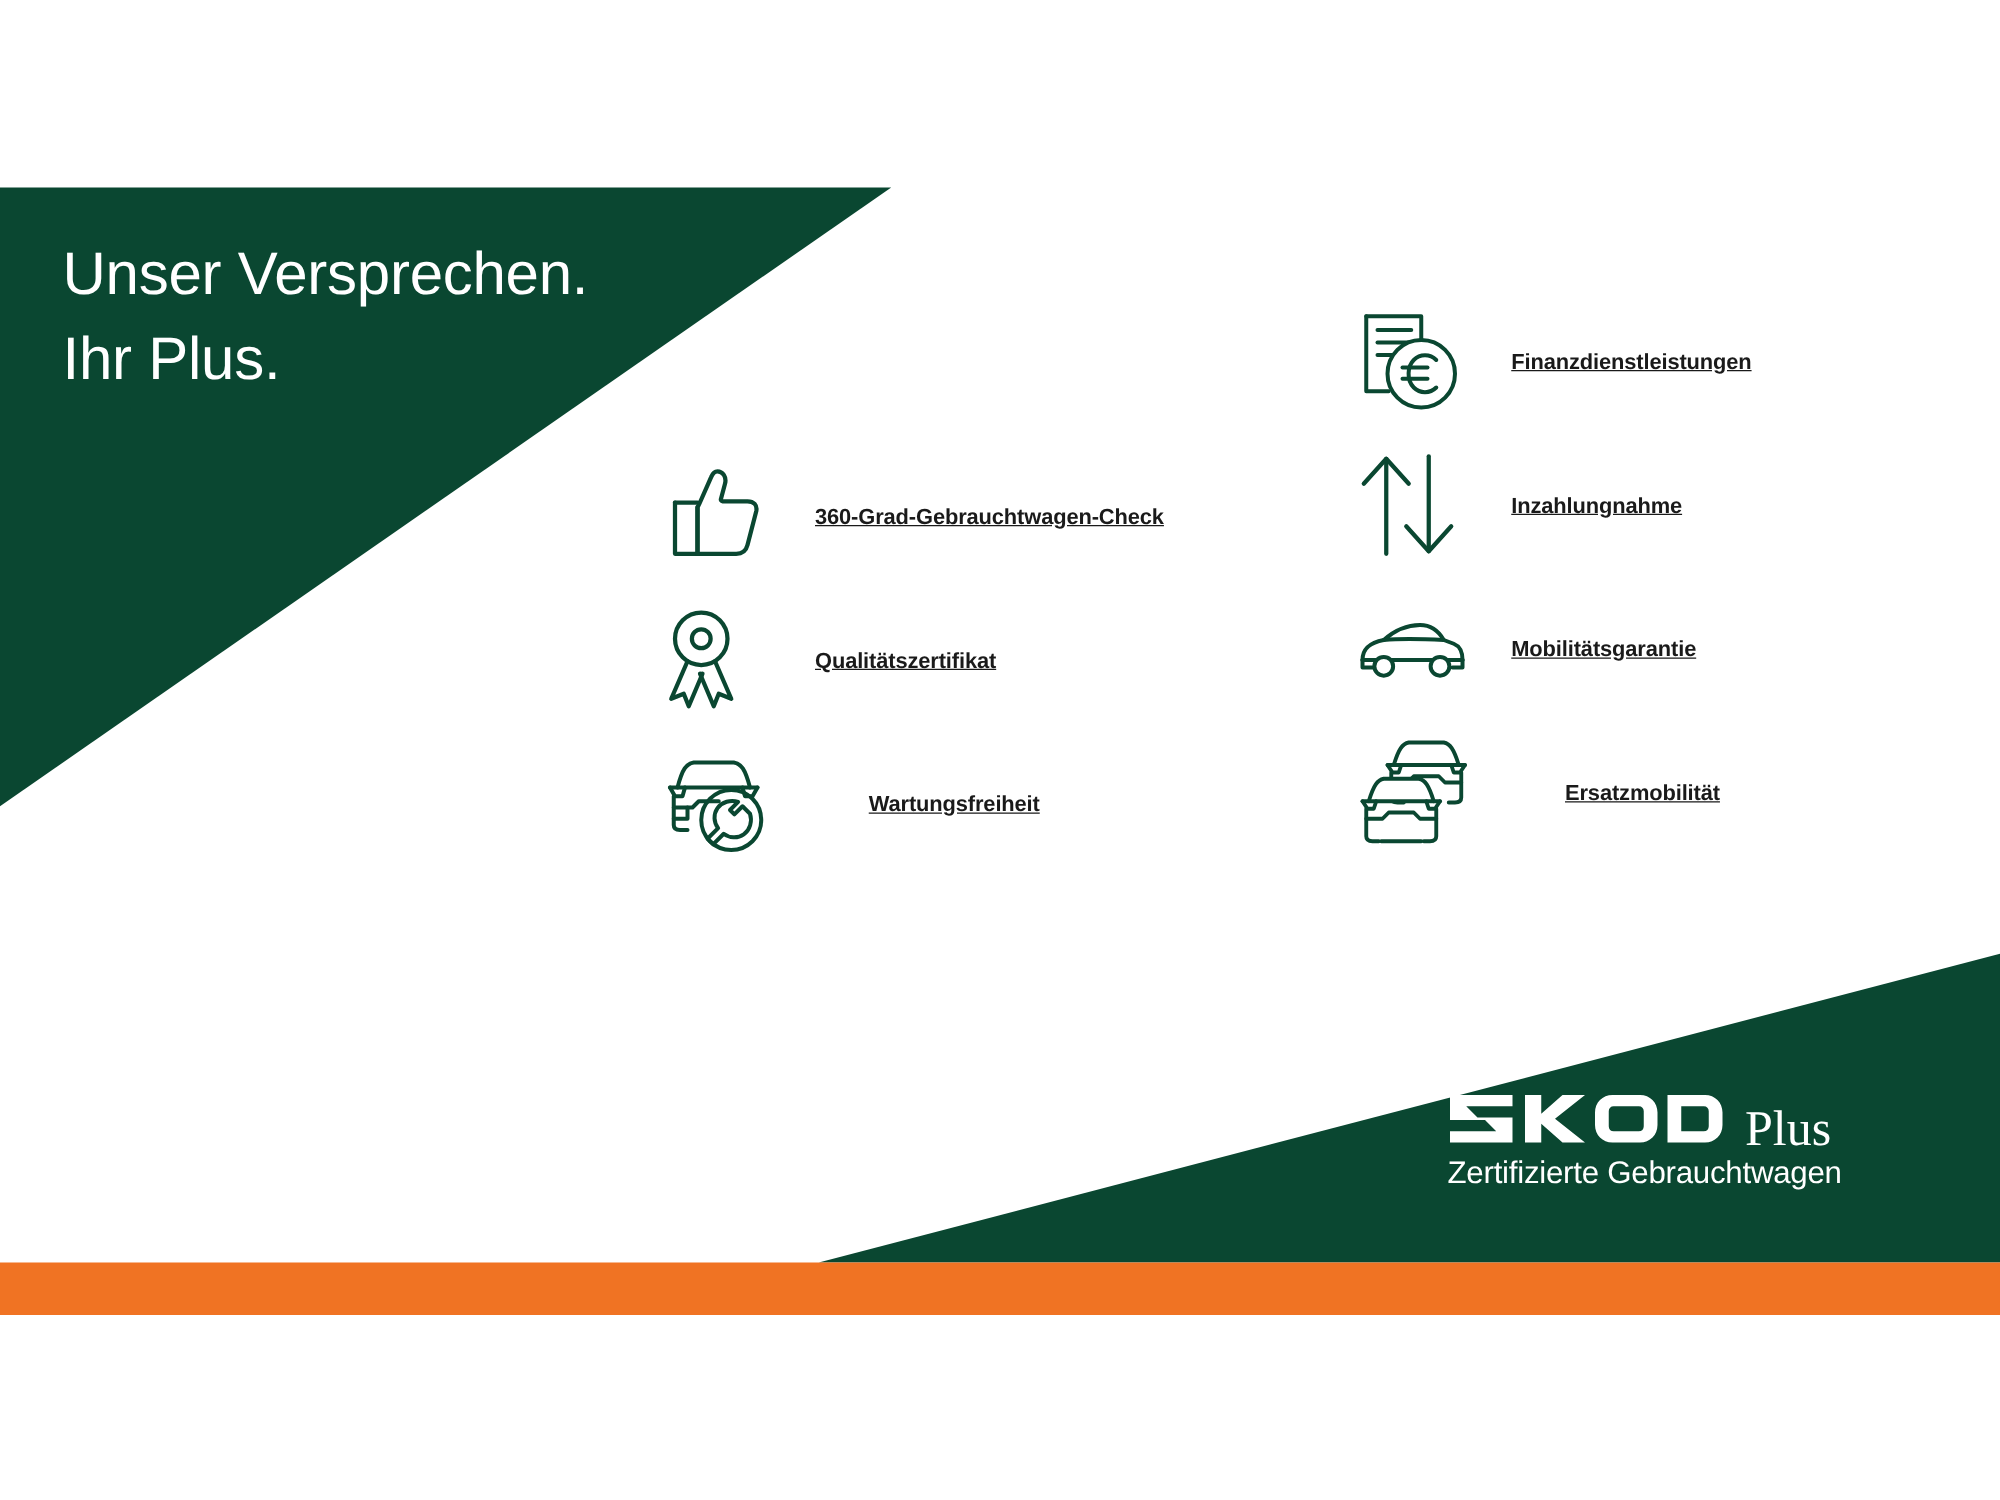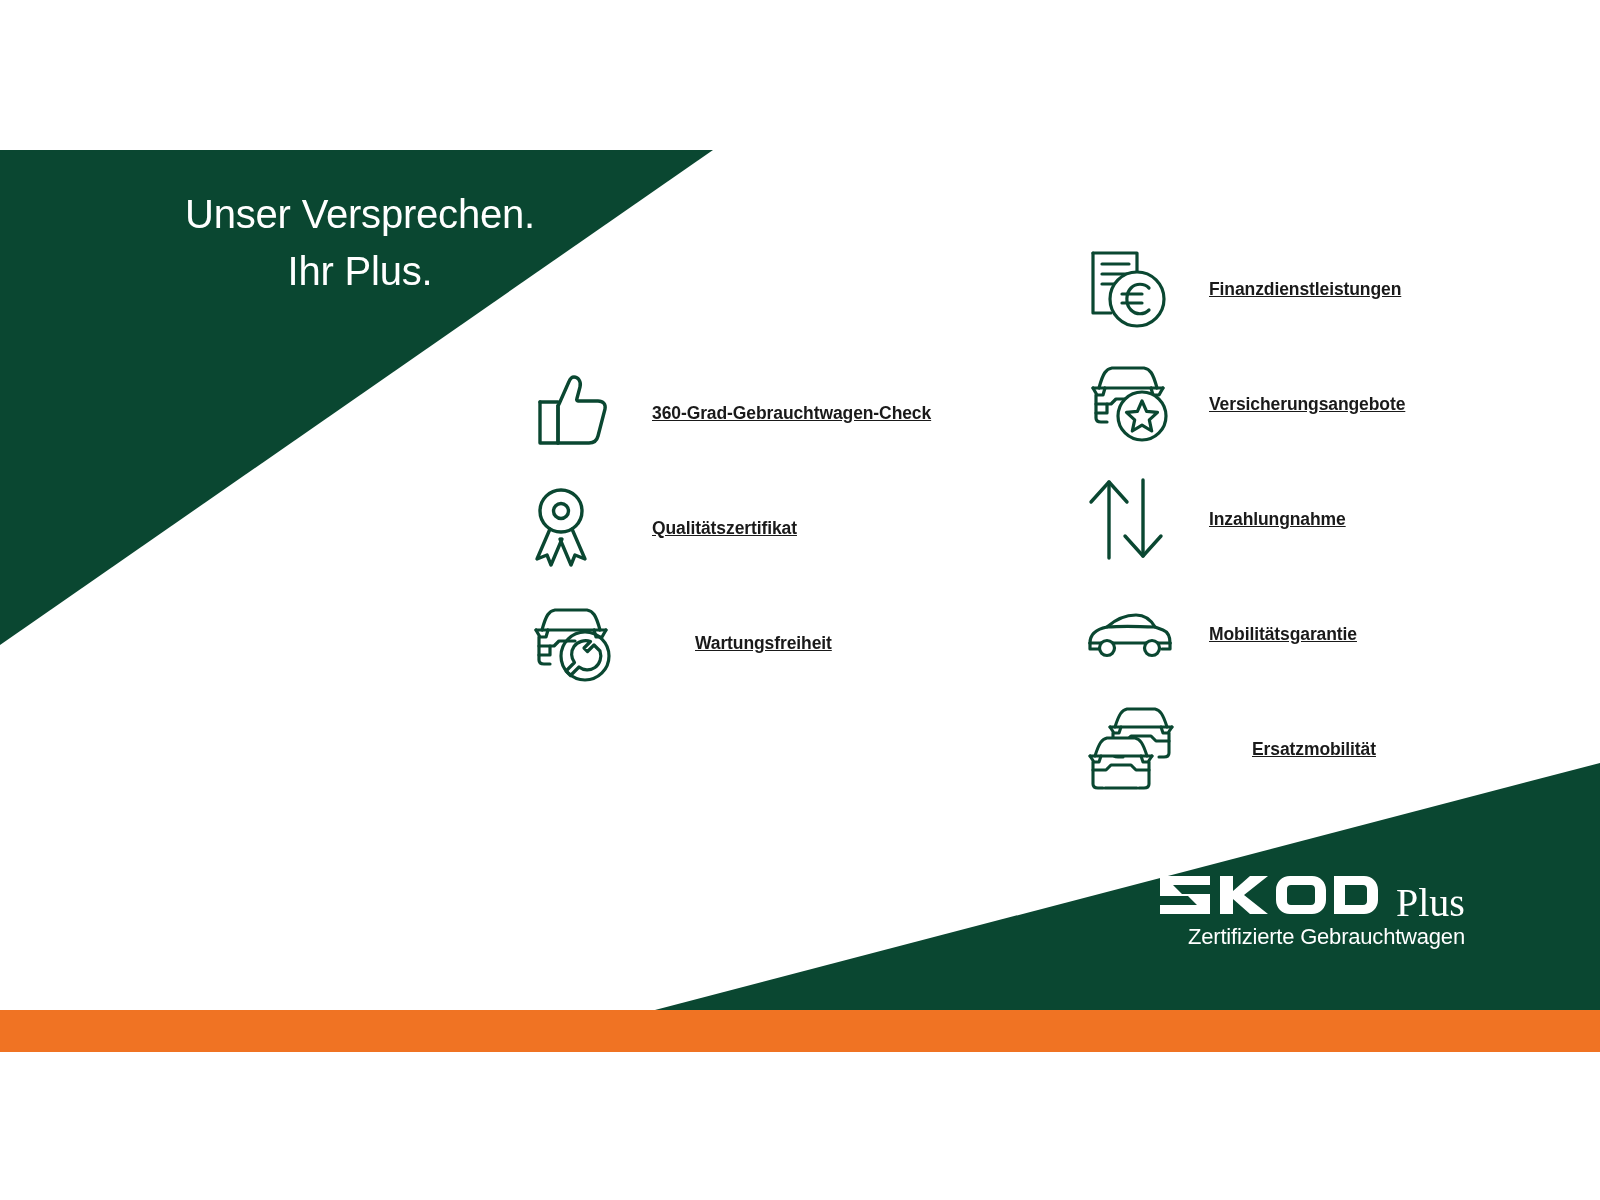--- a/index.html
+++ b/index.html
@@ -28,25 +28,24 @@
   }
 
   
   .headline {
     position: absolute;
     left: 50px;
     top: 186px;
     width: 620px;
     color: #ffffff;
     font-weight: 300;
-    font-size: 40px;
+    font-size: 48px;
     line-height: 1.42;
     letter-spacing: -0.2px;
     white-space: pre-line;
-    text-align: center;
   }
 
   
   .col {
     position: absolute;
   }
   .col-left  { left: 528px; top: 368px; }
   .col-right { left: 1085px; top: 244px; }
 
   .item {
@@ -95,26 +94,25 @@
   .logo-plus {
     font-size: 40px;
     font-weight: 300;
     margin-left: 14px;
     line-height: 1;
     letter-spacing: 0px;
     font-family: Liberation Serif, serif;
   }
   .logo-sub {
     margin-top: 7px;
-    font-size: 22px;
+    font-size: 25px;
     font-weight: 300;
     letter-spacing: -0.2px;
     line-height: 1.08;
     white-space: nowrap;
-    text-align: right;
   }
 </style>
 </head>
 <body>
 
 <div id="stage">
 
   <svg class="shapes" viewBox="0 0 1600 1200">
     <polygon points="0,150 713,150 0,645" fill="#0A4731"></polygon>
     <polygon points="1600,763 1600,1010 655,1010" fill="#0A4731"></polygon>
@@ -186,36 +184,20 @@
           <path d="M17 37 H34"></path>
           <circle cx="52" cy="52" r="27" fill="#ffffff"></circle>
           <path d="M64 41 C59 36 51 36 46 41 C41 46 40 57 46 63 C51 68 59 68 64 63"></path>
           <path d="M37 47 H57"></path>
           <path d="M37 56 H57"></path>
         </svg>
       </span>
       <span class="lbl">Finanzdienstleistungen</span>
     </div>
 
-    <div class="item">
-      <span class="ico">
-        <svg width="88" height="84" viewBox="0 0 88 84" fill="none" stroke="#0A4731" stroke-width="3.2" stroke-linecap="round" stroke-linejoin="round">
-          <path d="M14 26 C18 11 21 7 27 6 H59 C65 7 68 11 72 26"></path>
-          <path d="M8 26 H78"></path>
-          <path d="M8 26 L12 33 H18 L20 26"></path>
-          <path d="M78 26 L74 33 H68 L66 26"></path>
-          <path d="M11 33 V56 C11 59 13 60 16 60 H22"></path>
-          <path d="M11 42 H26 L31 37 H47"></path>
-          <path d="M22 42 V51 H11"></path>
-          <circle cx="57" cy="54" r="24" fill="#ffffff"></circle>
-          <path d="M57 39 L61.6 49.3 L72.5 50.4 L64.3 57.9 L66.7 69 L57 63.2 L47.3 69 L49.7 57.9 L41.5 50.4 L52.4 49.3 Z"></path>
-        </svg>
-      </span>
-      <span class="lbl">Versicherungsangebote</span>
-    </div>
 
     <div class="item">
       <span class="ico">
         <svg width="84" height="86" viewBox="0 0 84 86" fill="none" stroke="#0A4731" stroke-width="3.4" stroke-linecap="round" stroke-linejoin="round">
           <path d="M24 82 V6"></path>
           <path d="M6 26 L24 6 L42 26"></path>
           <path d="M58 4 V80"></path>
           <path d="M40 60 L58 80 L76 60"></path>
         </svg>
       </span>

